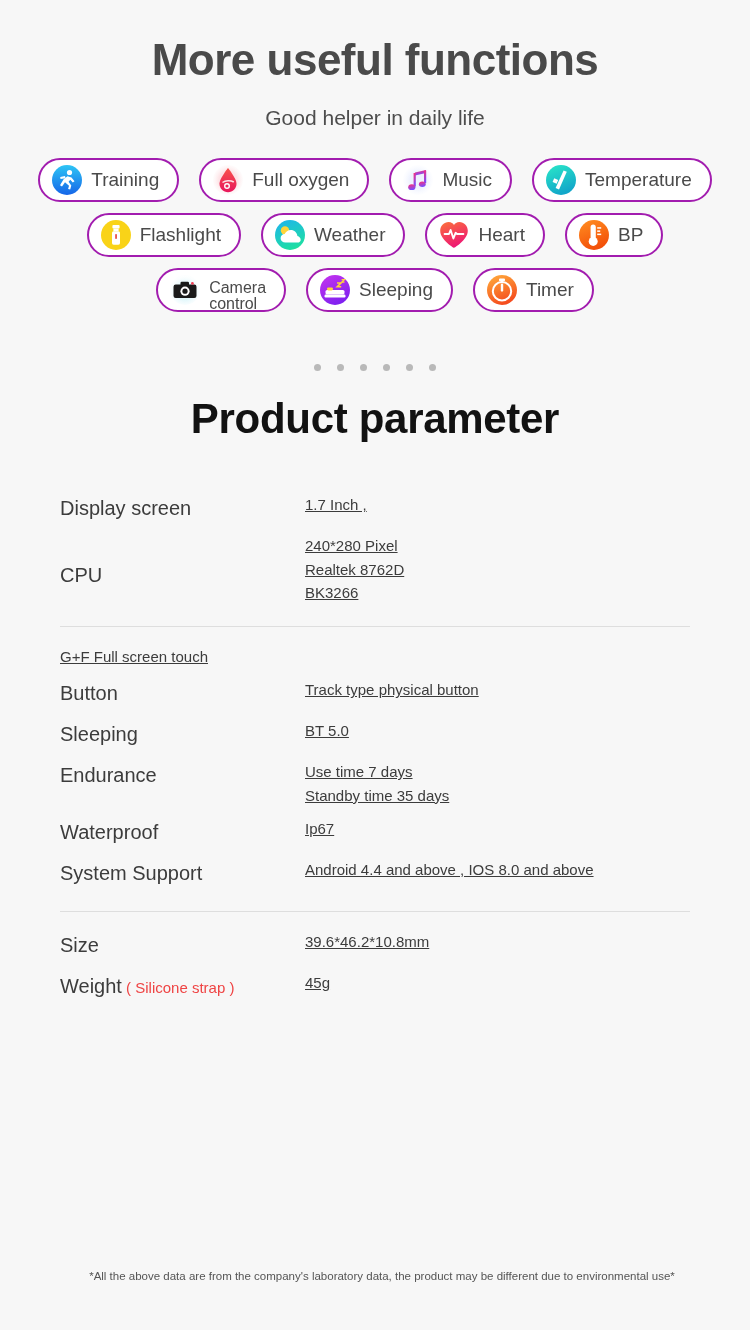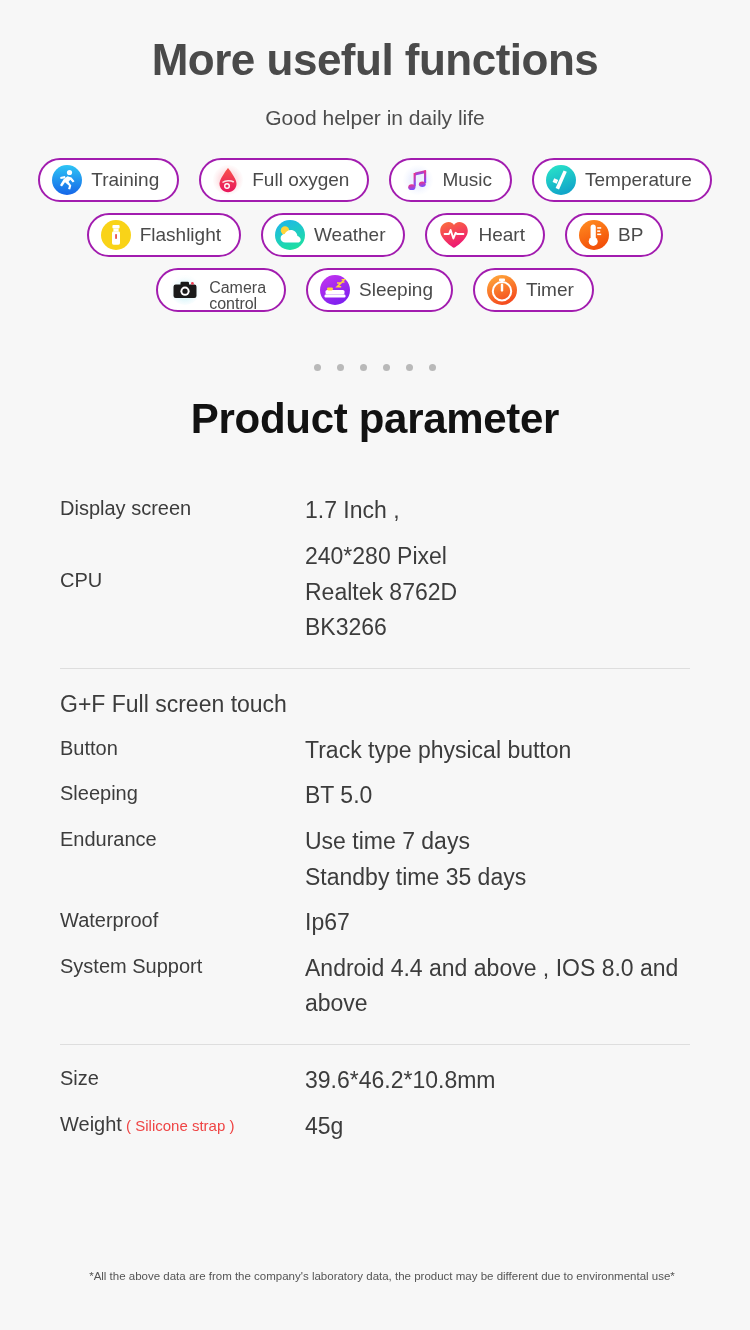--- a/index.html
+++ b/index.html
@@ -127,24 +127,25 @@
     flex: 0 0 245px;
     font-size: 20px;
     color: #3c3c3c;
     line-height: 1.55;
   }
   .spec-key .sub {
     font-size: 15px;
     color: #ef4444;
   }
   .spec-val {
-    font-size: 23px;
+    font-size: 15px;
     color: #3c3c3c;
     line-height: 1.55;
     white-space: pre-line;
+    text-decoration: underline;
   }
 
   
   .footnote {
     position: absolute;
     left: 14px;
     right: 0;
     bottom: 48px;
     text-align: center;
     font-size: 11.5px;

